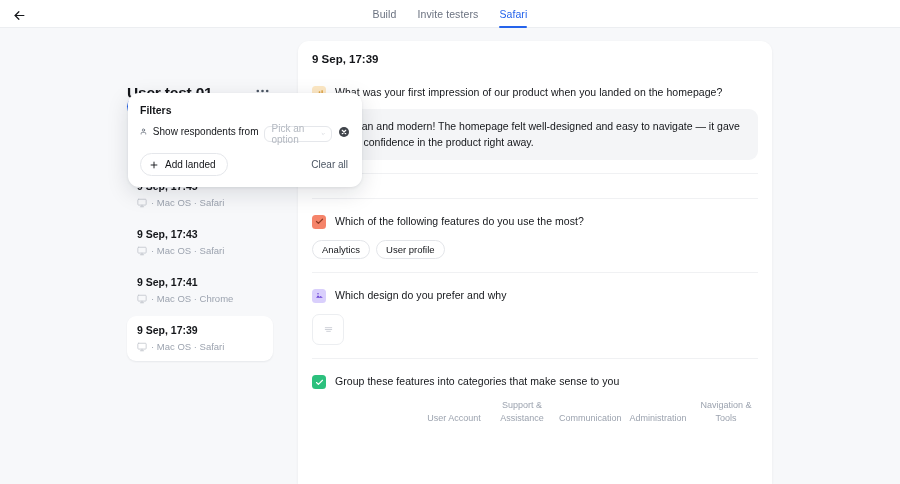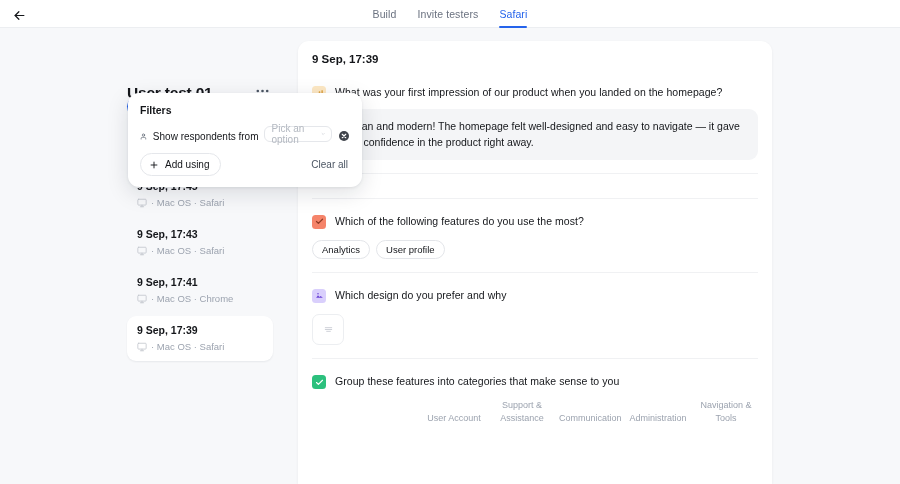--- a/index.html
+++ b/index.html
@@ -87,21 +87,21 @@
   
   .filters-pop {
     position: absolute; left: 128px; top: 93px;
     width: 234px;
     background: #ffffff; border-radius: 11px;
     box-shadow: 0 6px 22px rgba(16,24,40,.13), 0 1px 3px rgba(16,24,40,.08);
     padding: 11px 12px 11px 12px;
     z-index: 40;
   }
   .fp-title { font-size: 10.5px; font-weight: bold; color: #14161a; margin-bottom: 10px; }
-  .fp-row { display: flex; align-items: flex-end; gap: 6px; margin-bottom: 11px; }
+  .fp-row { display: flex; align-items: flex-start; gap: 6px; margin-bottom: 11px; }
   .fp-label { font-size: 10px; color: #14161a; white-space: nowrap; }
   .fp-select {
     display: flex; align-items: center; gap: 15px;
     border: 1px solid #e5e7eb; border-radius: 6px;
     height: 16px; padding: 0 6px; cursor: pointer;
     font-size: 10px; color: #b3b8c0; background: #fff;
   }
   .fp-remove { cursor: pointer; display: flex; align-items: center; }
   .fp-foot { display: flex; align-items: center; justify-content: space-between; }
   .add-filter {
@@ -391,19 +391,19 @@
           <path d="M8.5 8.5l7 7M15.5 8.5l-7 7" stroke="#ffffff" stroke-width="2.3" stroke-linecap="round"></path>
         </svg>
       </div>
     </div>
     <div class="fp-foot">
       <div class="add-filter">
         <svg width="10" height="10" viewBox="0 0 24 24" fill="none" stroke="#14161a" stroke-width="2.2" stroke-linecap="round">
             <line x1="12" y1="5" x2="12" y2="19"></line>
             <line x1="5" y1="12" x2="19" y2="12"></line>
           </svg>
-        <span>Add using</span>
+        <span>Add landed</span>
       </div>
       <div class="clear-all">Clear all</div>
     </div>
   </div>
 
 </div>
 
 </body></html>

